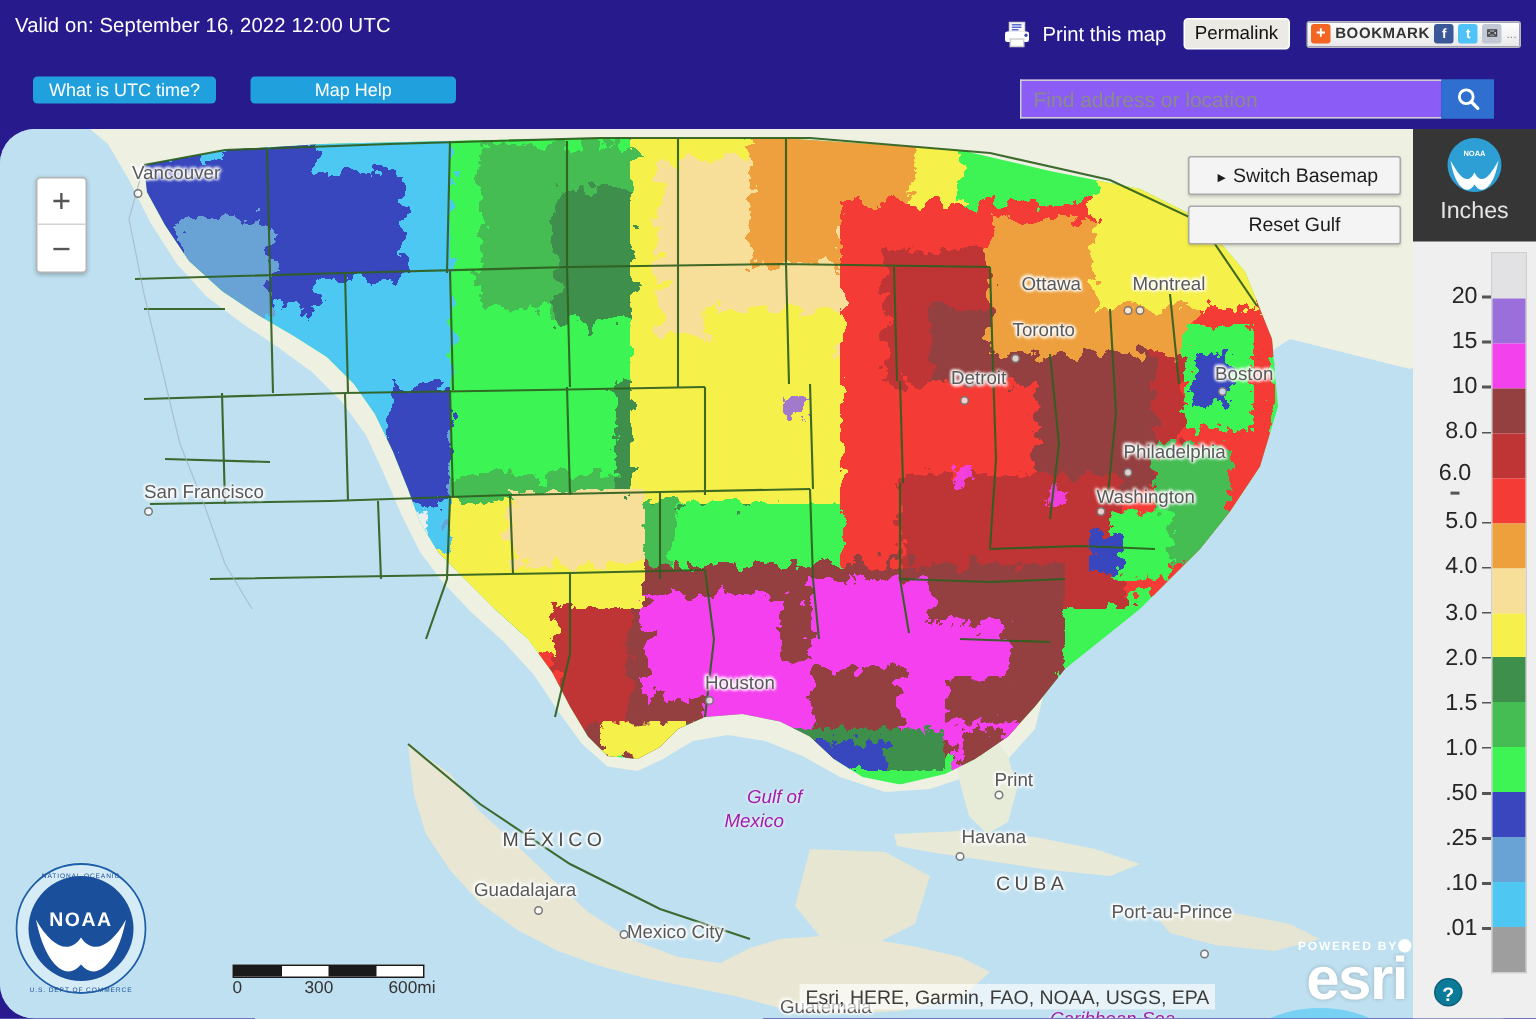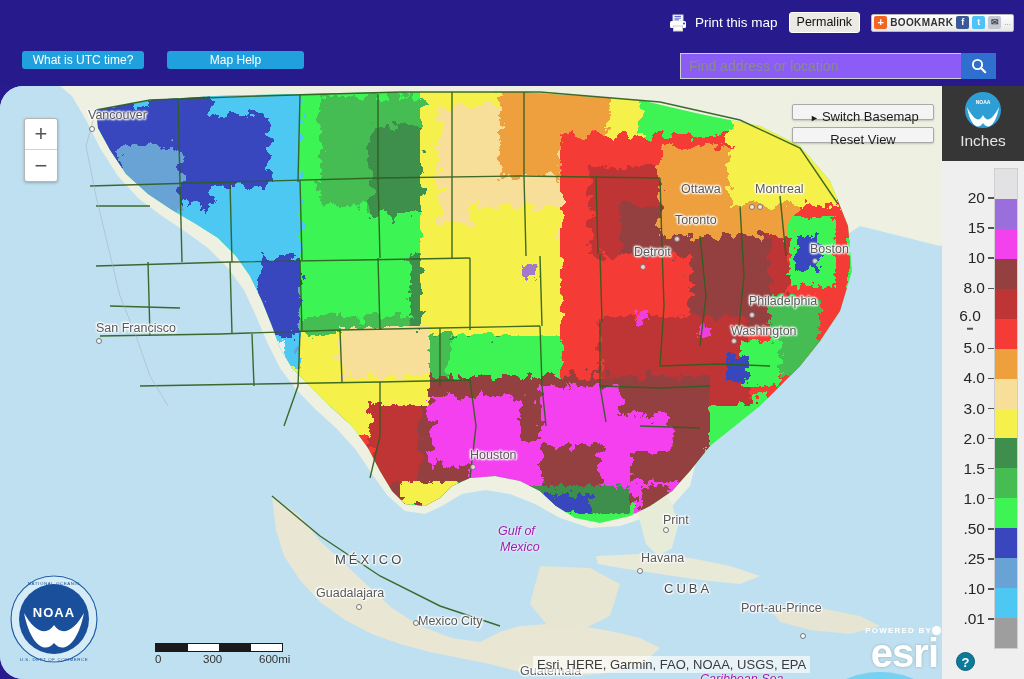--- a/index.html
+++ b/index.html
@@ -102,21 +102,21 @@
   .zoom-btn {
     height: 31px; display: flex; align-items: center; justify-content: center;
     font-size: 22px; color: #555; cursor: pointer; user-select: none; line-height: 1;
   }
   .zoom-btn.top { border-bottom: 1px solid #d2d2d2; }
 
   
   .map-btns { position: absolute; right: 90px; top: 18px; z-index: 20; width: 142px; }
   .map-btn {
     background: #f4f4f4; border: 1px solid #a9a9a9; border-radius: 2px;
-    font-size: 13px; color: #1c1c1c; height: 16px; line-height: 24px;
+    font-size: 13px; color: #1c1c1c; height: 26px; line-height: 24px;
     text-align: center; cursor: pointer; box-shadow: 0 1px 2px rgba(0,0,0,.18);
     font-family: "Liberation Sans", sans-serif; width: 142px;
   }
   .map-btn + .map-btn { margin-top: 7px; }
   .basemap-arrow { font-size: 9px; margin-right: 3px; }
   .map-btn.basemap { text-align: left; padding-left: 17px; }
 
   
   .noaa-seal {
     position: absolute; left: 8px; bottom: 14px; width: 92px; height: 92px; z-index: 18;
@@ -185,20 +185,21 @@
     border: 1px solid #0a5f76;
   }
 </style>
 </head>
 <body>
 
 <div id="app">
 
   <div class="header">
     <div class="hdr-title-block">
+      <div class="hdr-line2">Valid on: September 16, 2022 12:00 UTC</div>
     </div>
 
     <div class="hdr-btn-row">
       <button class="hdr-btn w1">What is UTC time?</button>
       <button class="hdr-btn w2">Map Help</button>
     </div>
 
     <div class="hdr-right">
       <div class="print-group">
         <span class="printer-icon">
@@ -478,35 +479,35 @@
         <div class="city-dot" style="left: 637px; top: 482px;"></div>
         <div class="map-label" style="left: 741px; top: 515px;">Port-au-Prince</div>
         <div class="city-dot" style="left: 800px; top: 547px;"></div>
         <div class="map-label" style="left: 316px; top: 500px;">Guadalajara</div>
         <div class="city-dot" style="left: 356px; top: 518px;"></div>
         <div class="map-label" style="left: 418px; top: 528px;">Mexico City</div>
         <div class="city-dot" style="left: 413px; top: 534px;"></div>
         <div class="map-label country" style="left: 335px; top: 466px;">MÉXICO</div>
         <div class="map-label country" style="left: 664px; top: 495px;">CUBA</div>
         <div class="map-label water" style="left: 498px; top: 438px;">Gulf of</div>
-        <div class="map-label water" style="left: 500px; top: 454px;">Mexico</div>
+        <div class="map-label water" style="left: 483px; top: 454px;">Mexico</div>
         <div class="map-label" style="left: 520px; top: 578px;">Guatemala</div>
         <div class="map-label water" style="left: 700px; top: 586px;">Caribbean Sea</div>
       </div>
 
     <div class="zoom-ctl">
       <div class="zoom-btn top">+</div>
       <div class="zoom-btn">−</div>
     </div>
 
     <div class="map-btns">
       <div class="map-btn basemap">
         <span class="basemap-arrow">►</span><span>Switch Basemap</span>
       </div>
-      <div class="map-btn">Reset View</div>
+      <div class="map-btn">Reset Gulf</div>
     </div>
 
     <div class="noaa-seal">
       <svg width="92" height="92" viewBox="0 0 92 92">
         <circle cx="46" cy="46" r="44" fill="#ffffff" opacity="0.35"></circle>
         <circle cx="46" cy="46" r="43" fill="none" stroke="#1d5fa8" stroke-width="1.2"></circle>
         <circle cx="46" cy="46" r="35" fill="#1a4f9c"></circle>
         <path d="M16,46 a30,30 0 0 0 60,0 a30,30 0 0 1 -60,0" fill="#2e9fd4"></path>
         <path d="M16,40 C26,58 38,64 46,52 C54,64 66,58 76,40 C70,70 56,82 46,70 C36,82 22,70 16,40 Z" fill="#ffffff"></path>
         <text x="46" y="44" font-family="Liberation Sans, sans-serif" font-size="13" font-weight="bold" fill="#ffffff" text-anchor="middle" letter-spacing="1">NOAA</text>

